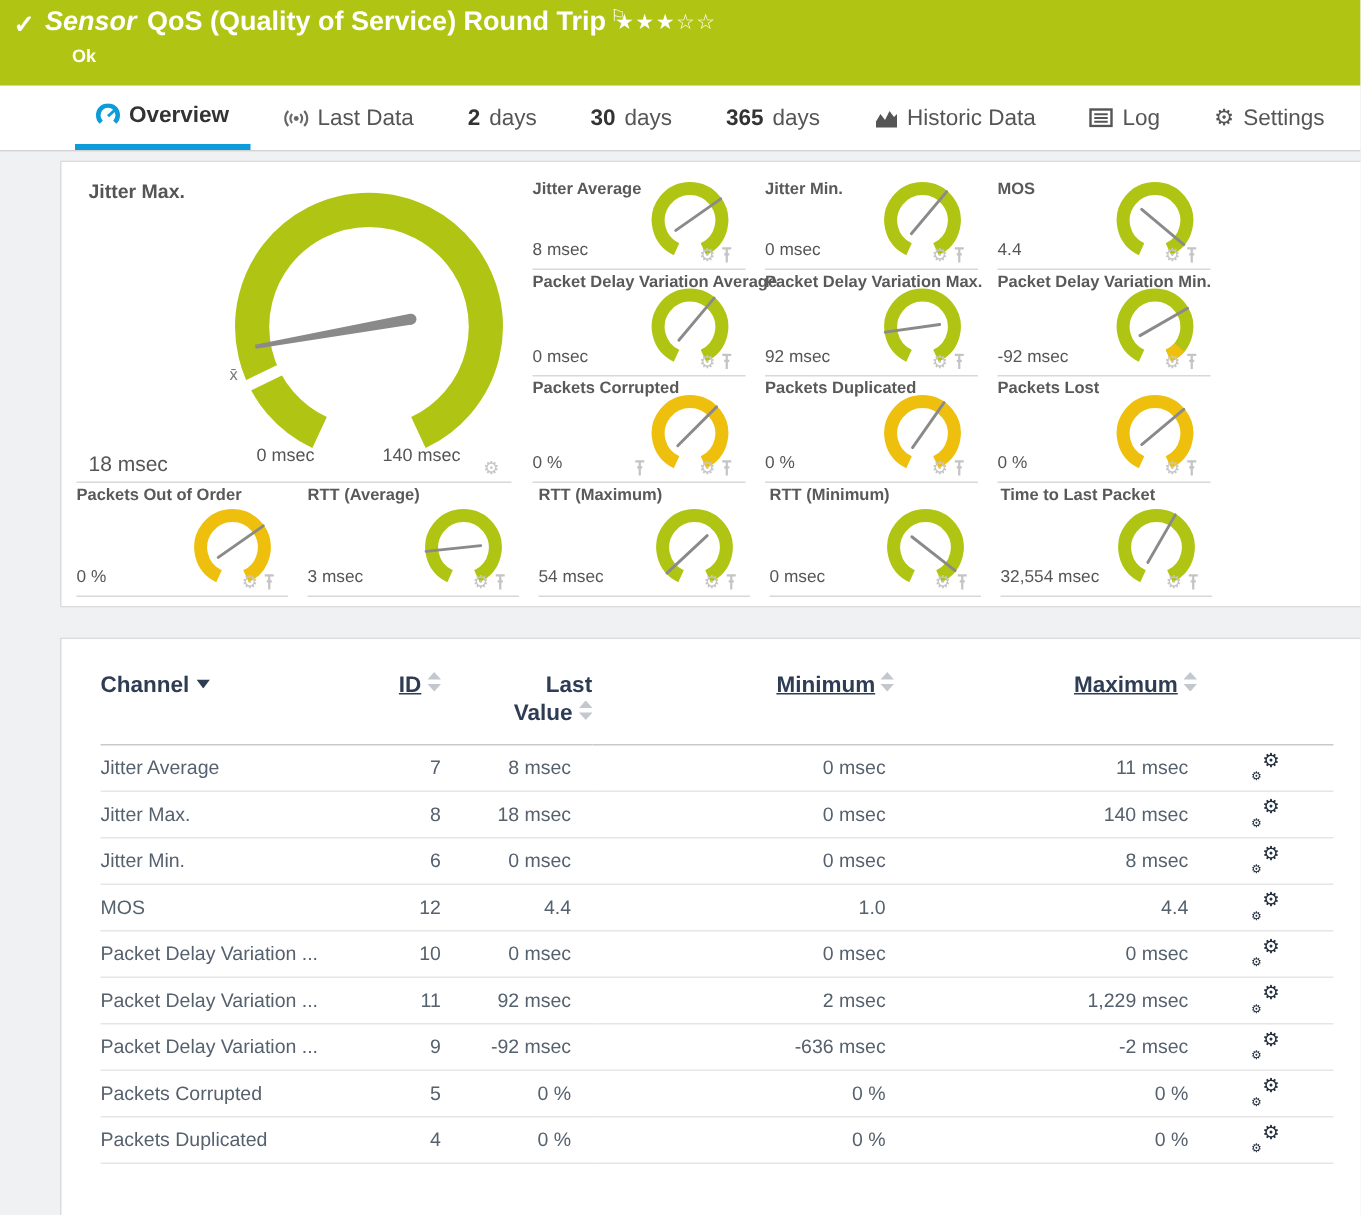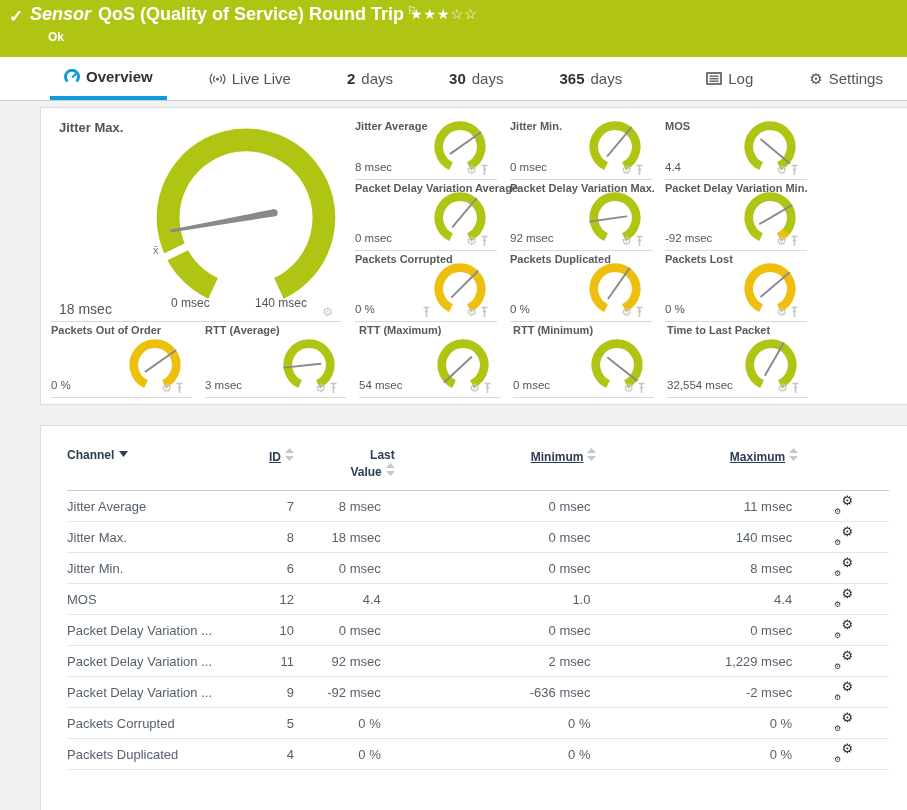--- a/index.html
+++ b/index.html
@@ -49,21 +49,21 @@
   .smallcell .g-value { position:absolute; left:0; bottom:6px; font-size:11.5px; color:#555; }
 
   .row4-grid { display:grid; grid-template-columns:repeat(5,154px); grid-template-rows:76px; margin-top:0; }
 
   
   .table-panel { margin-top:20px; padding:18px 26px 10px 26px; height:400px; }
   table.chtab { width:100%; border-collapse:collapse; table-layout:fixed; }
   table.chtab col.c-channel{width:185px} table.chtab col.c-id{width:40px}
   table.chtab col.c-last{width:100px} table.chtab col.c-min{width:200px}
   table.chtab col.c-max{width:200px} table.chtab col.c-gear{width:90px}
-  .chtab th { font-size:12px; font-weight:bold; color:#2e3d54; vertical-align:top;
+  .chtab th { font-size:15px; font-weight:bold; color:#2e3d54; vertical-align:top;
               padding:4px 0 10px 0; border-bottom:1px solid #c9c9c9; cursor:pointer; }
   .chtab th.h-channel { text-align:left; }
   .chtab th.h-id, .chtab th.h-min, .chtab th.h-max { text-align:right;text-decoration:underline; }
   .chtab th.h-last { text-align:right; line-height:1.25; }
   .chtab td { font-size:13px; color:#56616e; height:31px; border-bottom:1px solid #e6e6e6;
               padding:0; }
   .chtab td.t-id, .chtab td.t-last, .chtab td.t-min, .chtab td.t-max { text-align:right; }
   .chtab td.t-last { padding-right:14px; }
   .chtab td.t-min, .chtab td.t-max { padding-right:6px; }
   .chtab td.t-gear { text-align:center; }
@@ -96,38 +96,44 @@
   </div>
   <div class="tab-spacer"></div>
   <div class="tab">
     <svg width="17" height="16" viewBox="0 0 17 16">
       <circle cx="8.5" cy="8" r="1.6" fill="#666"></circle>
       <path d="M5.8 5 A4.3 4.3 0 0 0 5.8 11" stroke="#666" stroke-width="1.4" fill="none"></path>
       <path d="M3.2 3 A7.2 7.2 0 0 0 3.2 13" stroke="#666" stroke-width="1.4" fill="none"></path>
       <path d="M11.2 5 A4.3 4.3 0 0 1 11.2 11" stroke="#666" stroke-width="1.4" fill="none"></path>
       <path d="M13.8 3 A7.2 7.2 0 0 1 13.8 13" stroke="#666" stroke-width="1.4" fill="none"></path>
     </svg>
-    <span>Live Live</span>
+    <span>Last Data</span>
   </div>
   <div class="tab-spacer"></div>
   <div class="tab">
     <span class="num">2</span>
     <span>days</span>
   </div>
   <div class="tab-spacer"></div>
   <div class="tab">
     <span class="num">30</span>
     <span>days</span>
   </div>
   <div class="tab-spacer"></div>
   <div class="tab">
     <span class="num">365</span>
     <span>days</span>
   </div>
   <div class="tab-spacer"></div>
+  <div class="tab">
+    <svg width="16" height="14" viewBox="0 0 16 14">
+      <polygon points="1,13 1,9 4,4 7,8 10,2 13,6 15,4 15,13" fill="#555"></polygon>
+    </svg>
+    <span>Historic Data</span>
+  </div>
   <div class="tab-spacer"></div>
   <div class="tab">
     <svg width="16" height="13" viewBox="0 0 16 13">
       <rect x="1" y="1" width="14" height="11" fill="none" stroke="#555" stroke-width="1.6"></rect>
       <line x1="3.5" y1="4.2" x2="12.5" y2="4.2" stroke="#555" stroke-width="1.3"></line>
       <line x1="3.5" y1="6.7" x2="12.5" y2="6.7" stroke="#555" stroke-width="1.3"></line>
       <line x1="3.5" y1="9.2" x2="12.5" y2="9.2" stroke="#555" stroke-width="1.3"></line>
     </svg>
     <span>Log</span>
   </div>

